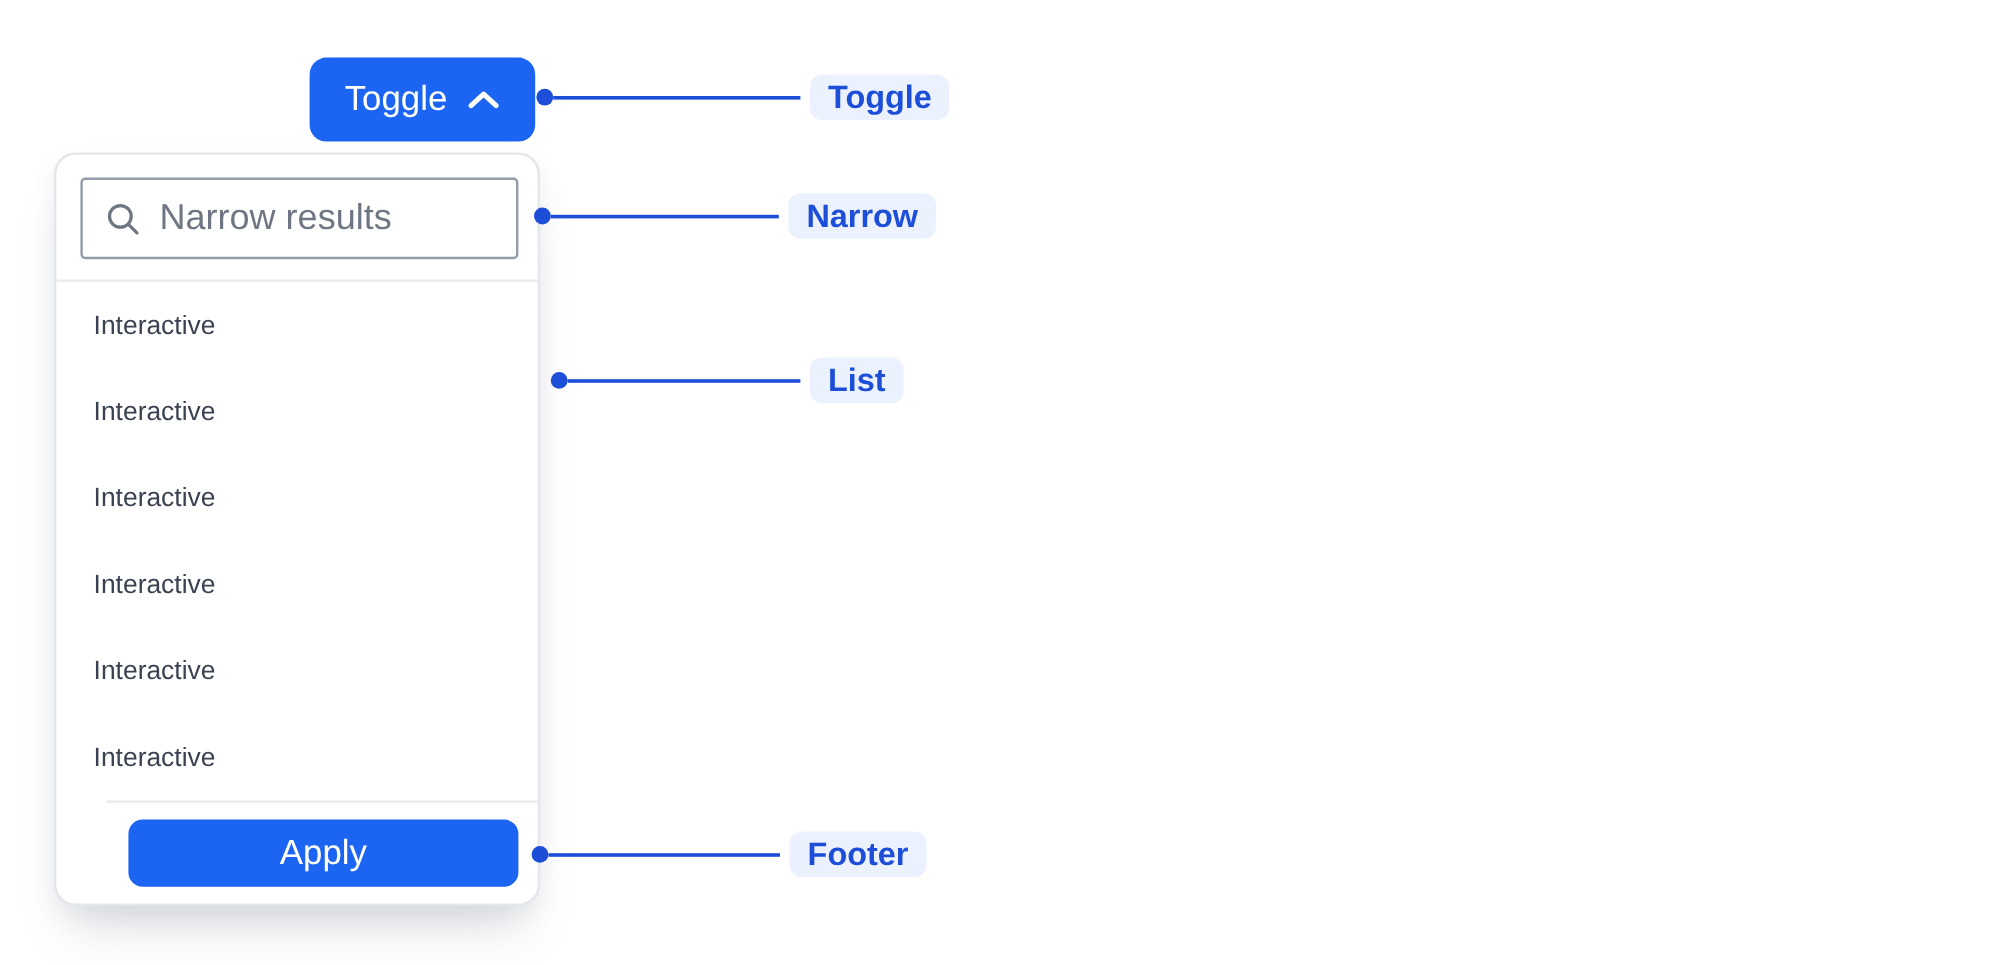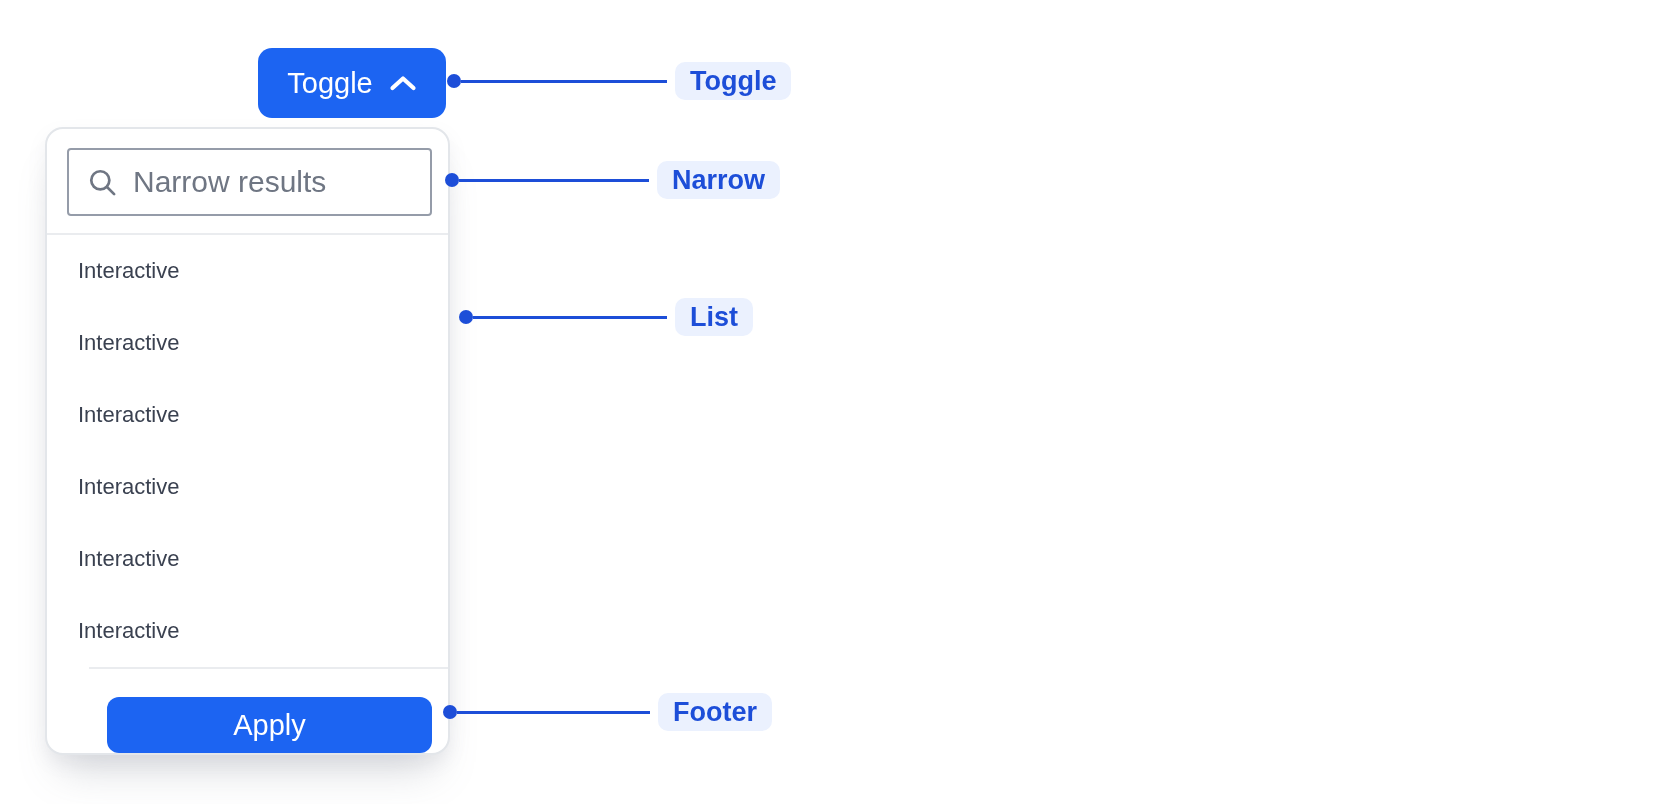--- a/index.html
+++ b/index.html
@@ -86,21 +86,21 @@
     display: flex; align-items: center;
     padding-left: 31px;
     font-size: 22px;
     color: var(--list-text);
     cursor: pointer;
   }
 
   .panel-footer {
     border-top: 2px solid var(--divider);
     flex: 1;
-    display: flex; align-items: flex-end;
+    display: flex; align-items: center;
     padding: 0 16px 0 18px;
     margin-left: 42px;
   }
   .apply-btn {
     width: 100%; height: 56px;
     background: var(--primary);
     color: var(--primary-text);
     border: none;
     border-radius: 12px;
     font-family: "Liberation Sans", sans-serif;

